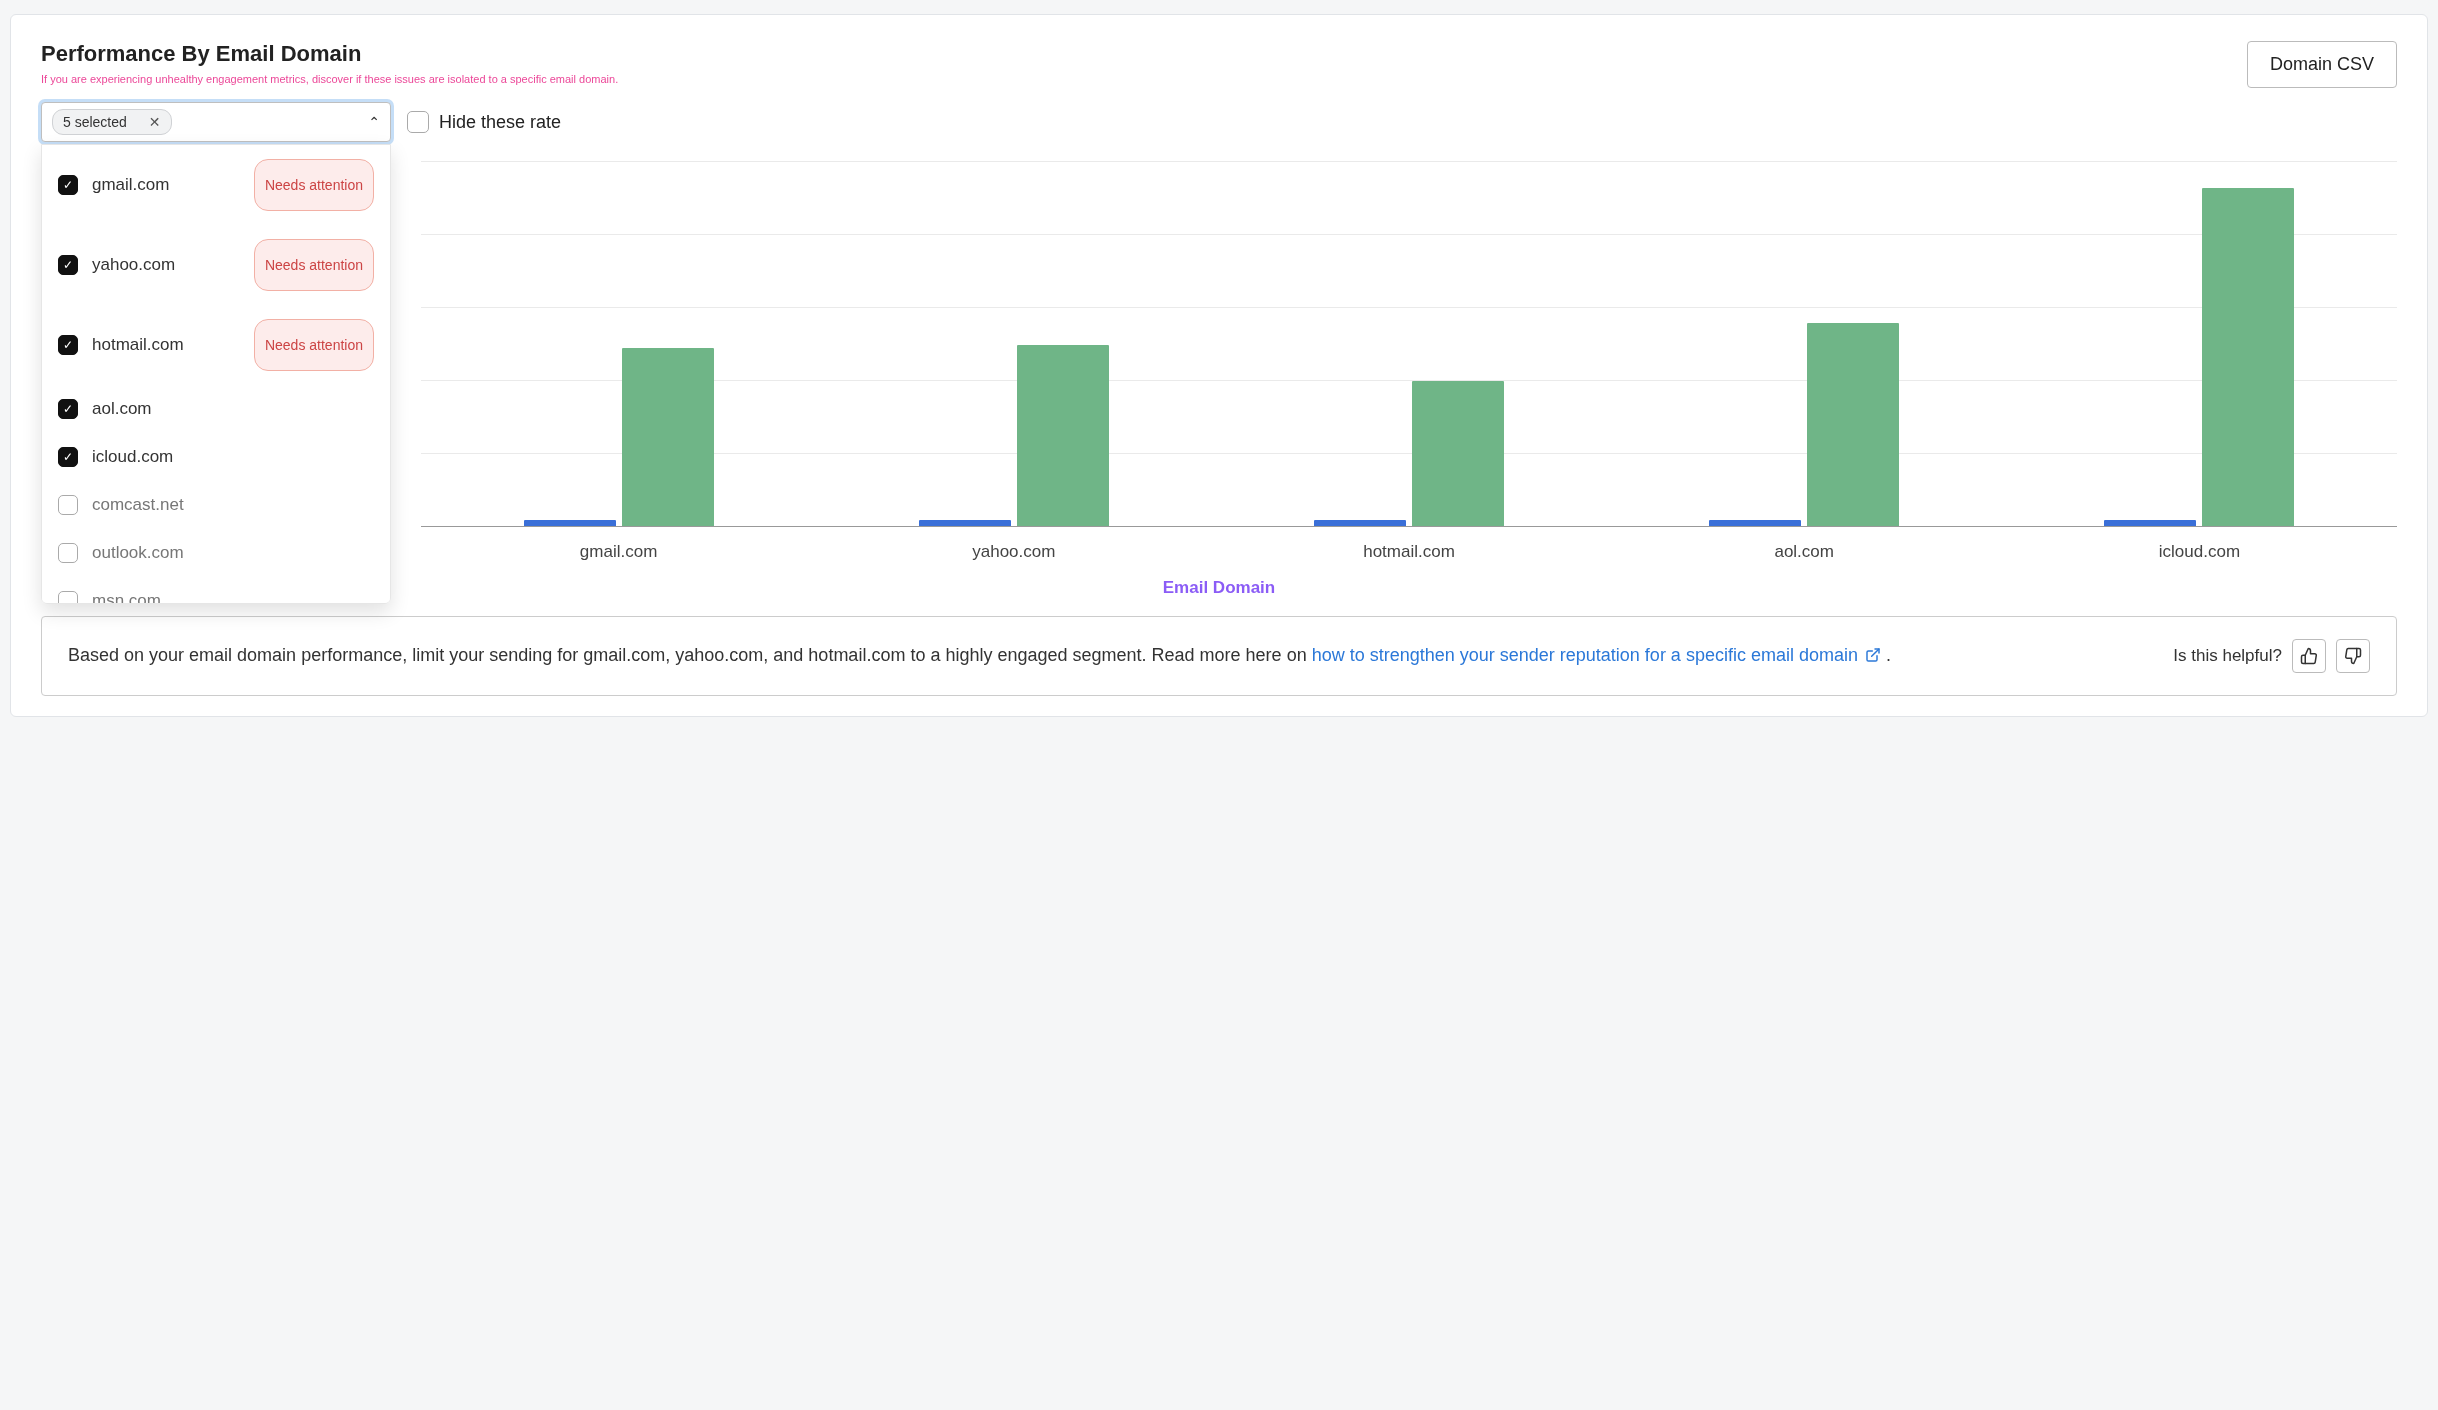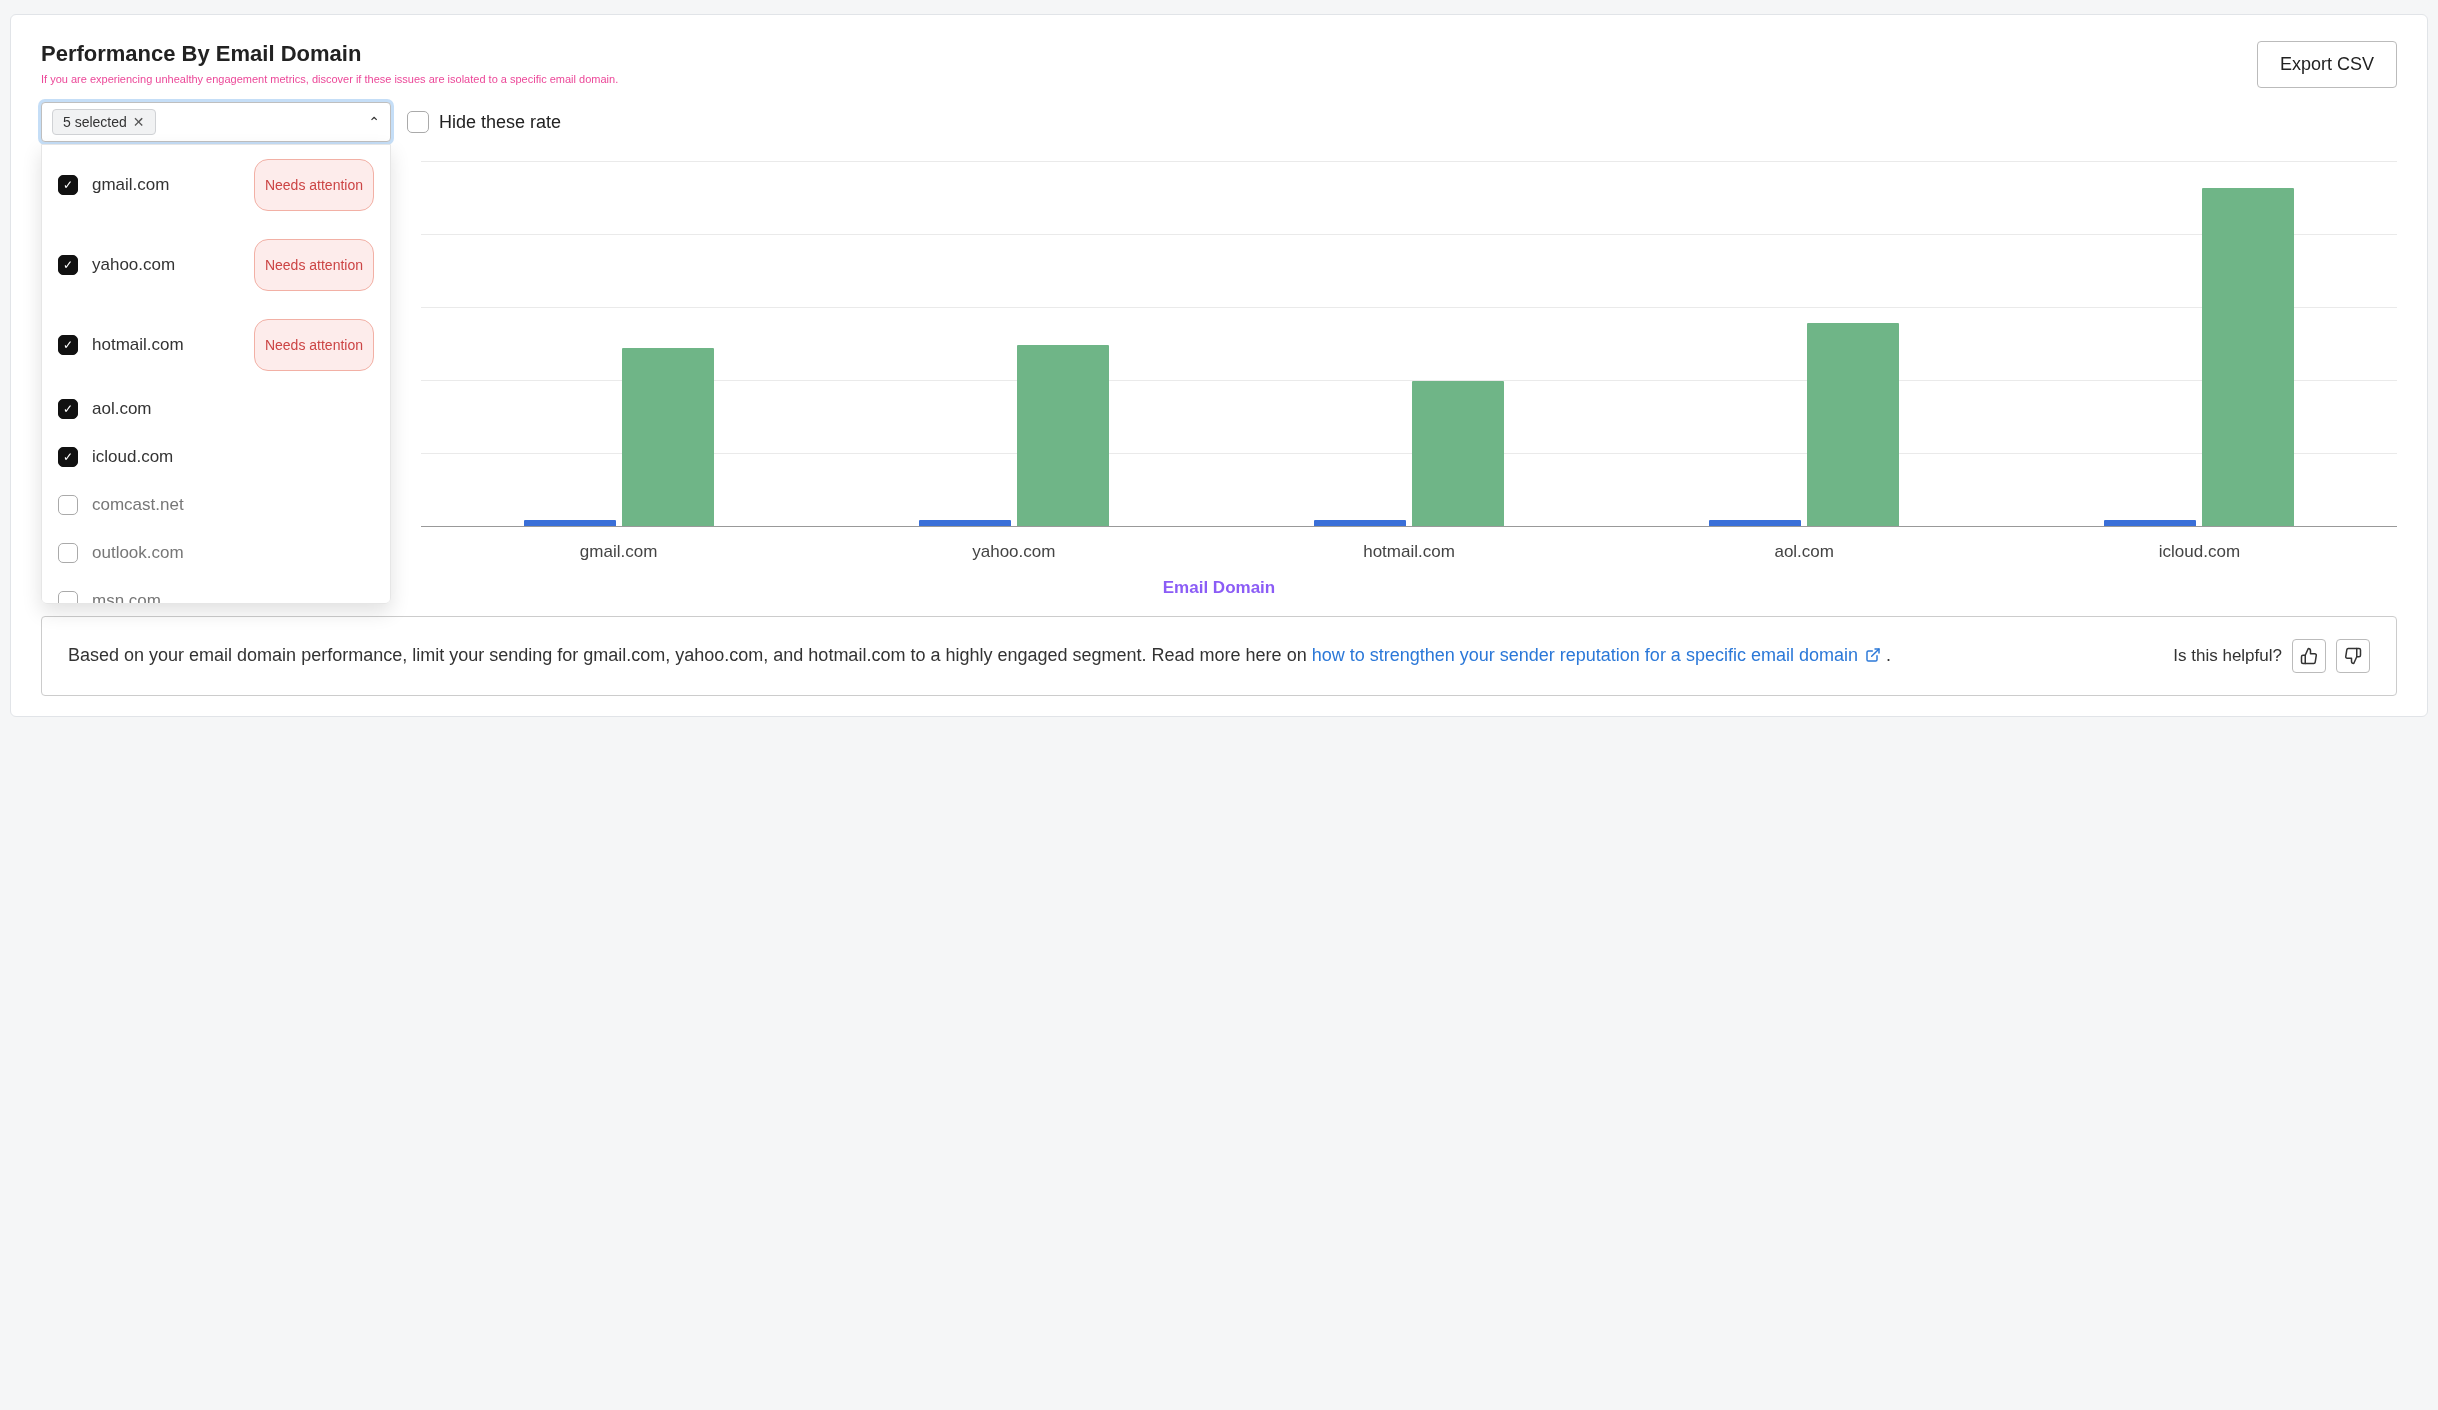--- a/index.html
+++ b/index.html
@@ -24,22 +24,22 @@
   .tabs { display: flex; gap: 30px; margin-top: 28px; }
   .tab { font-size: 18px; padding: 10px 4px; color: #888; cursor: pointer; border-bottom: 3px solid transparent; }
   .tab.active { color: #222; border-bottom: 3px solid #555; font-weight: 500; }
   .controls-row { display: flex; align-items: center; gap: 16px; margin-top: 14px; position: relative; }
   .multiselect {
     width: 350px; height: 40px; border: 1px solid #bfbfbf; border-radius: 4px;
     display: flex; align-items: center; justify-content: space-between; padding: 0 10px;
     box-shadow: 0 0 0 3px rgba(140,190,240,0.5); cursor: pointer; background: #fff;
   }
   .chip {
-    background: #f1f2f3; border: 1px solid #d0d2d5; border-radius: 4px;
-    padding: 4px 10px; font-size: 14px; color: #333; display: flex; align-items: center; gap: 6px;
+    background: #f1f2f3; border: 1px solid #d0d2d5; border-radius: 11px;
+    padding: 4px 10px; font-size: 14px; color: #333; display: flex; align-items: center; gap: 22px;
   }
   .chip-x { cursor: pointer; color: #555; font-size: 14px; }
   .chevron { font-size: 14px; color: #333; }
   .dropdown-panel {
     position: absolute; top: 42px; left: 0; width: 350px; background: #fff;
     border: 1px solid #e6e6e6; border-radius: 0 0 6px 6px;
     box-shadow: 0 8px 20px rgba(0,0,0,0.12); z-index: 20;
     max-height: 460px; overflow: hidden;
   }
   .dropdown-panel.scrollbox { overflow-y: auto; }
@@ -82,21 +82,21 @@
 </head>
 <body>
 
 <div class="card">
 
   <div class="header-row">
     <div>
       <h2 class="page-title">Performance By Email Domain</h2>
       <p class="page-subtitle">If you are experiencing unhealthy engagement metrics, discover if these issues are isolated to a specific email domain.</p>
     </div>
-    <button class="export-btn">Export CSV</button>
+    <button class="export-btn">Domain CSV</button>
   </div>
 
 
   <div class="controls-row">
     <div class="multiselect">
       <span class="chip">
         <span>5 selected</span>
         <span class="chip-x">✕</span>
       </span>
       <span class="chevron">⌃</span>

